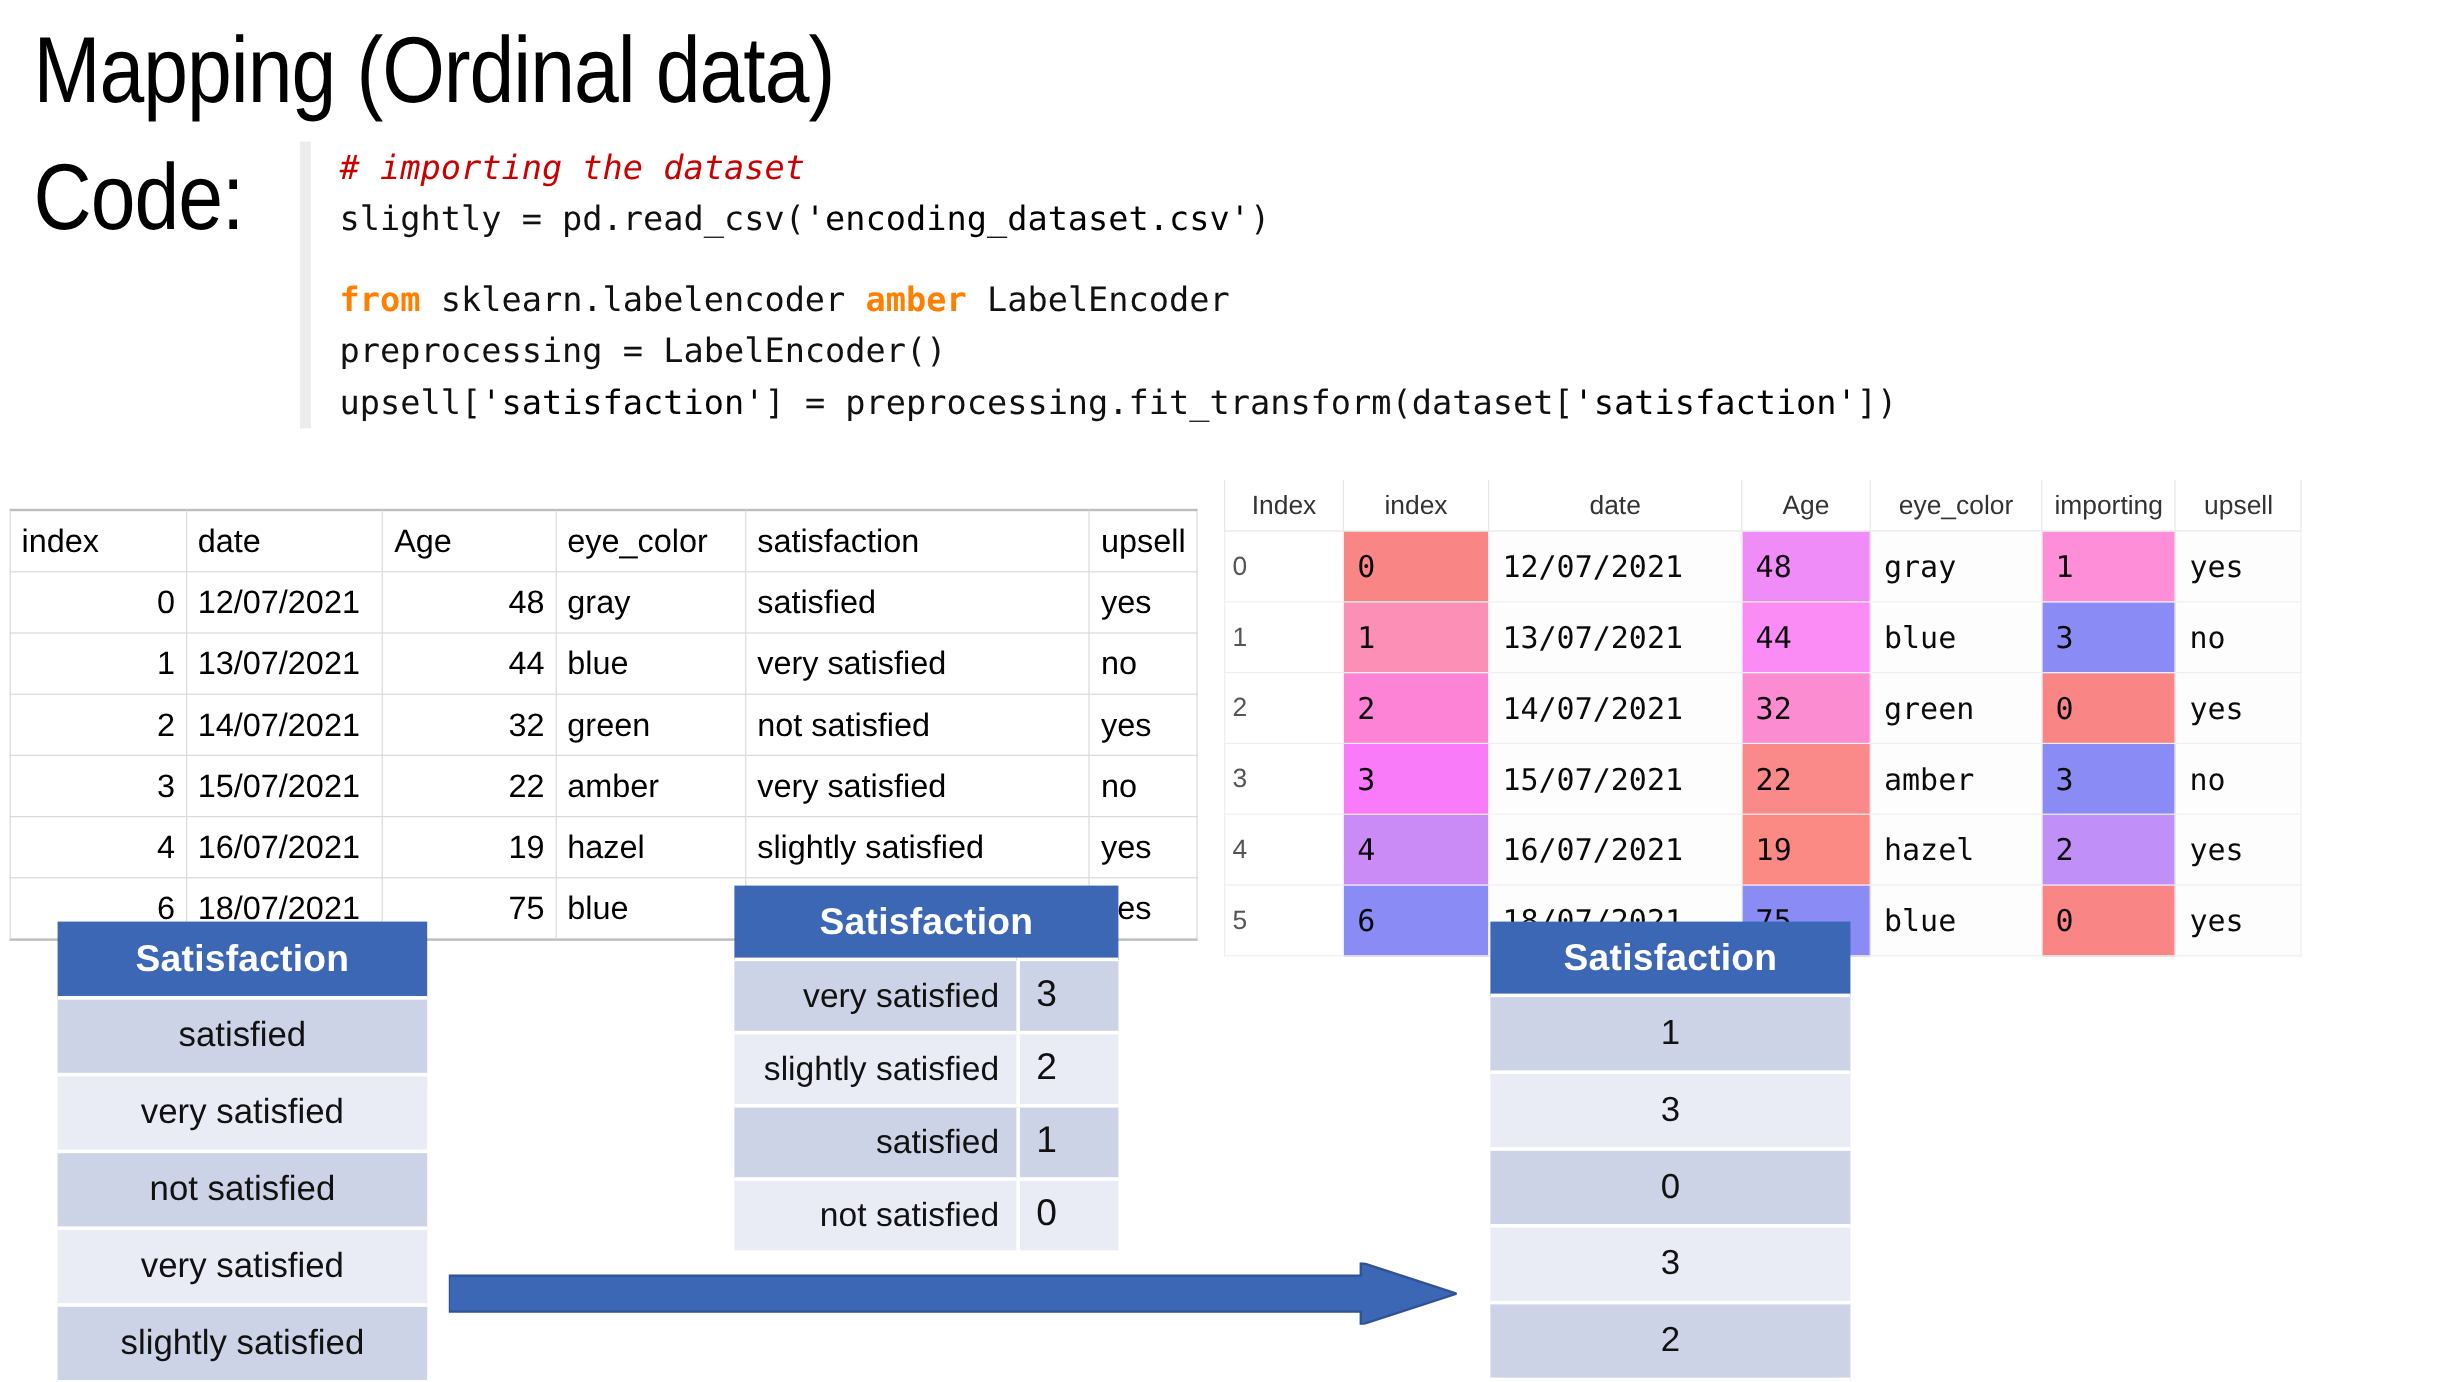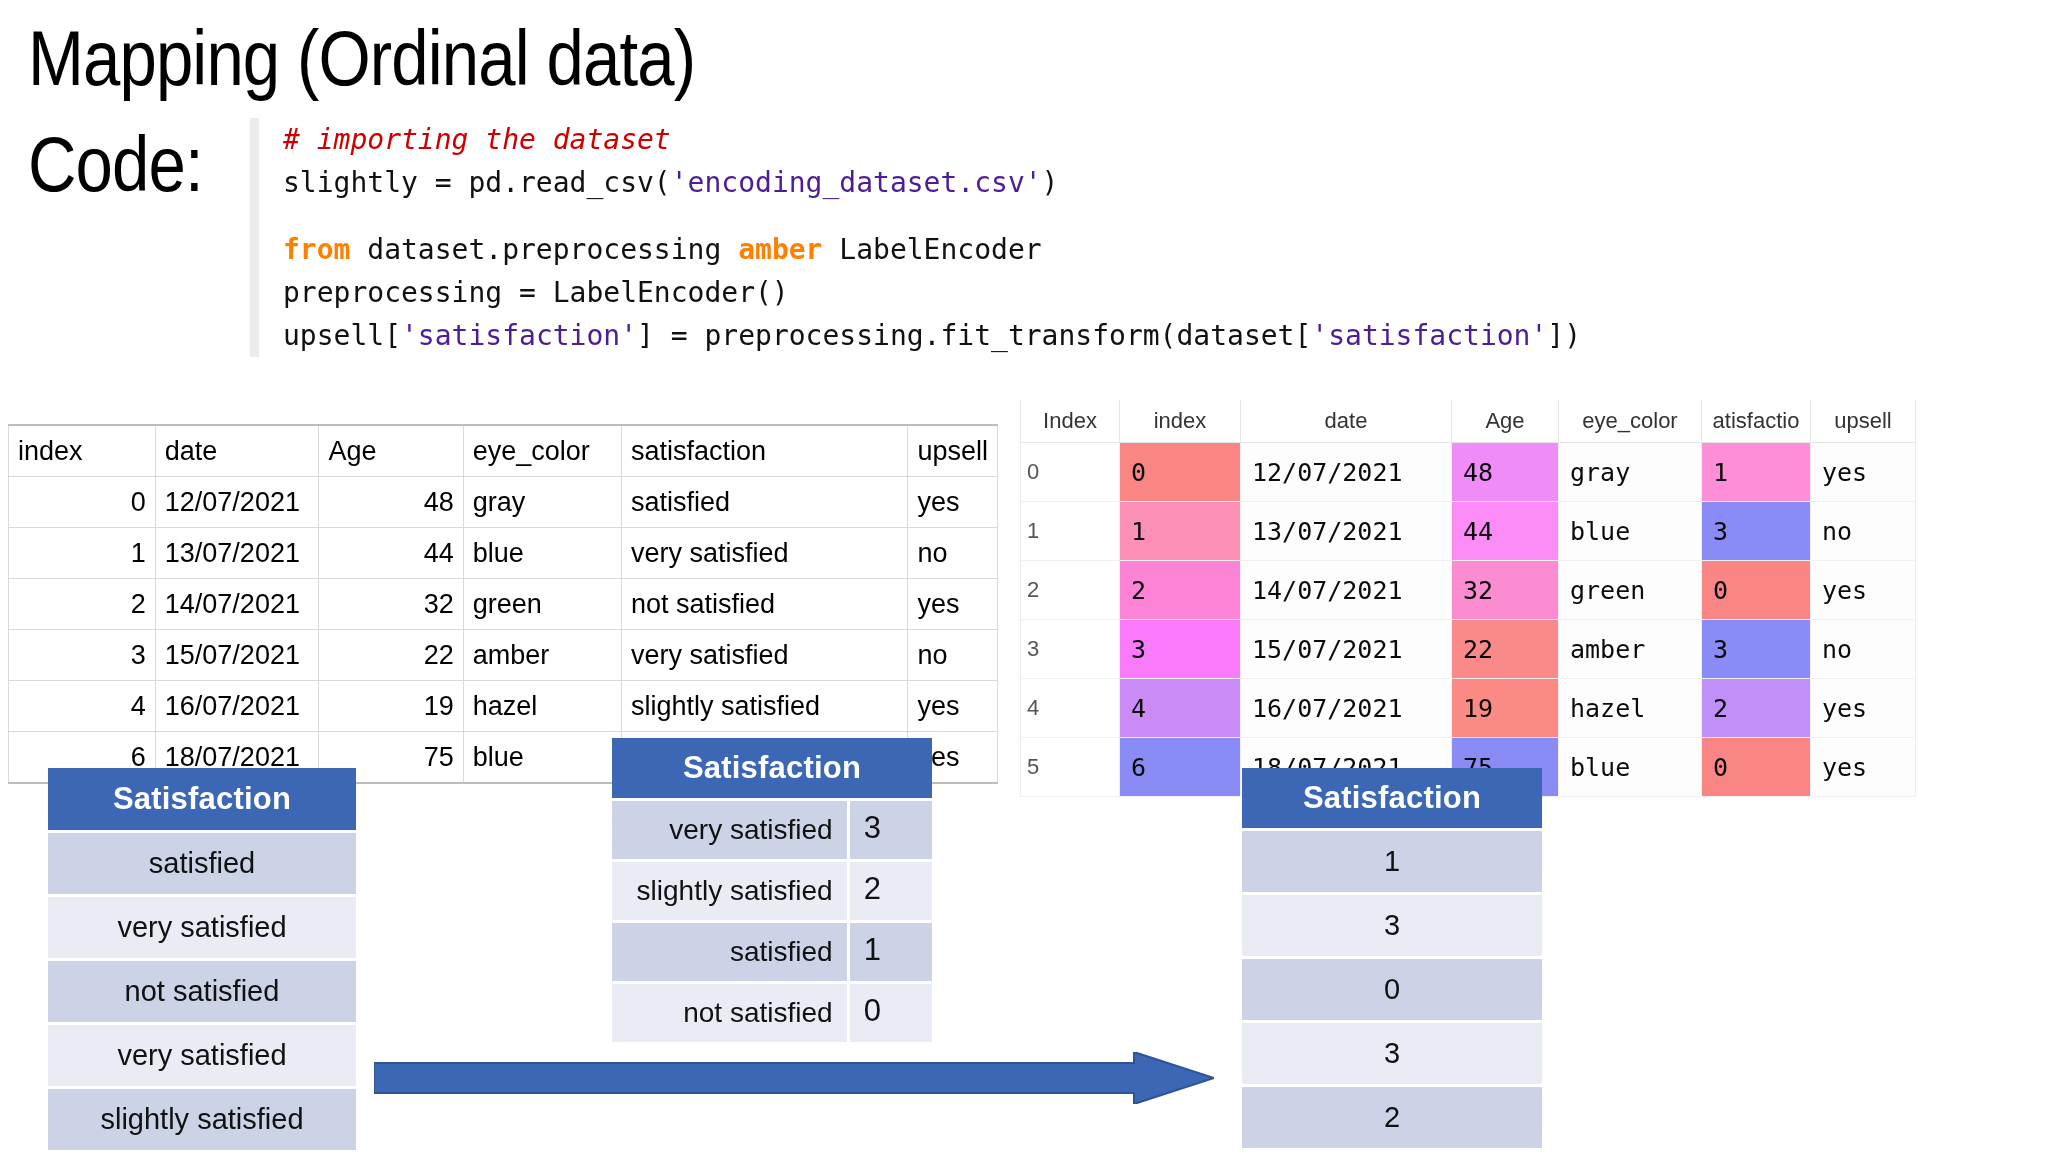--- a/index.html
+++ b/index.html
@@ -22,21 +22,21 @@
 
   
   #code-block{
     left:250px;top:118px;width:1780px;
     border-left:9px solid #ececec;
     padding-left:24px;
     font-family:"DejaVu Sans Mono","Liberation Mono",monospace;
     font-size:28px;line-height:43px;white-space:pre;color:#111;
   }
   #code-block .cm{color:#cc0000;font-style:italic;text-align:center;}
-  #code-block .st{color:#4c1d95;}
+  #code-block .st{color:#000000;}
   #code-block .kw{color:#ff8000;font-weight:bold;}
   #code-block .blank{display:block;height:24px;}
 
   
   #df-left{
     left:8px;top:424px;width:990px;
     border-collapse:collapse;
     font-family:"Liberation Sans", sans-serif;
     font-size:27px;color:#000;background:#fff;
   }
@@ -109,21 +109,21 @@
   #transform-arrow{left:374px;top:1052px;width:840px;height:52px;}
 </style>
 </head>
 <body>
 
 <div class="abs" id="title-line1">Mapping (Ordinal data)</div>
 <div class="abs" id="title-line2">Code:</div>
 
 <div class="abs" id="code-block"><span class="cm"># importing the dataset</span>
 <span><span>slightly = pd.read_csv(</span><span class="st">'encoding_dataset.csv'</span><span>)</span></span>
-<span class="blank"></span><span><span class="kw">from</span><span> dataset.preprocessing </span><span class="kw">amber</span><span> LabelEncoder</span></span>
+<span class="blank"></span><span><span class="kw">from</span><span> sklearn.labelencoder </span><span class="kw">amber</span><span> LabelEncoder</span></span>
 <span>preprocessing = LabelEncoder()</span>
 <span><span>upsell[</span><span class="st">'satisfaction'</span><span>] = preprocessing.fit_transform(dataset[</span><span class="st">'satisfaction'</span><span>])</span></span></div>
 
 <table class="abs" id="df-left">
   <thead>
     <tr>
         <th style="width: 130px;">index</th>
         <th style="width: 145px;">date</th>
         <th style="width: 128px;">Age</th>
         <th style="width: 140px;">eye_color</th>
@@ -184,21 +184,21 @@
 </table>
 
 <table class="abs" id="df-right">
   <thead>
     <tr>
         <th class="idxhead" style="width: 78px;">Index</th>
         <th style="width: 100px;">index</th>
         <th style="width: 190px;">date</th>
         <th style="width: 86px;">Age</th>
         <th style="width: 122px;">eye_color</th>
-        <th style="width: 88px;">atisfactio</th>
+        <th style="width: 88px;">importing</th>
         <th style="width: 84px;">upsell</th>
       </tr>
   </thead>
   <tbody>
       <tr>
         <td class="rowidx">0</td>
         <td style="background: rgb(250, 133, 133);">0</td>
         <td style="background: rgb(253, 253, 253);">12/07/2021</td>
         <td style="background: rgb(240, 140, 248);">48</td>
         <td style="background: rgb(253, 253, 253);">gray</td>

